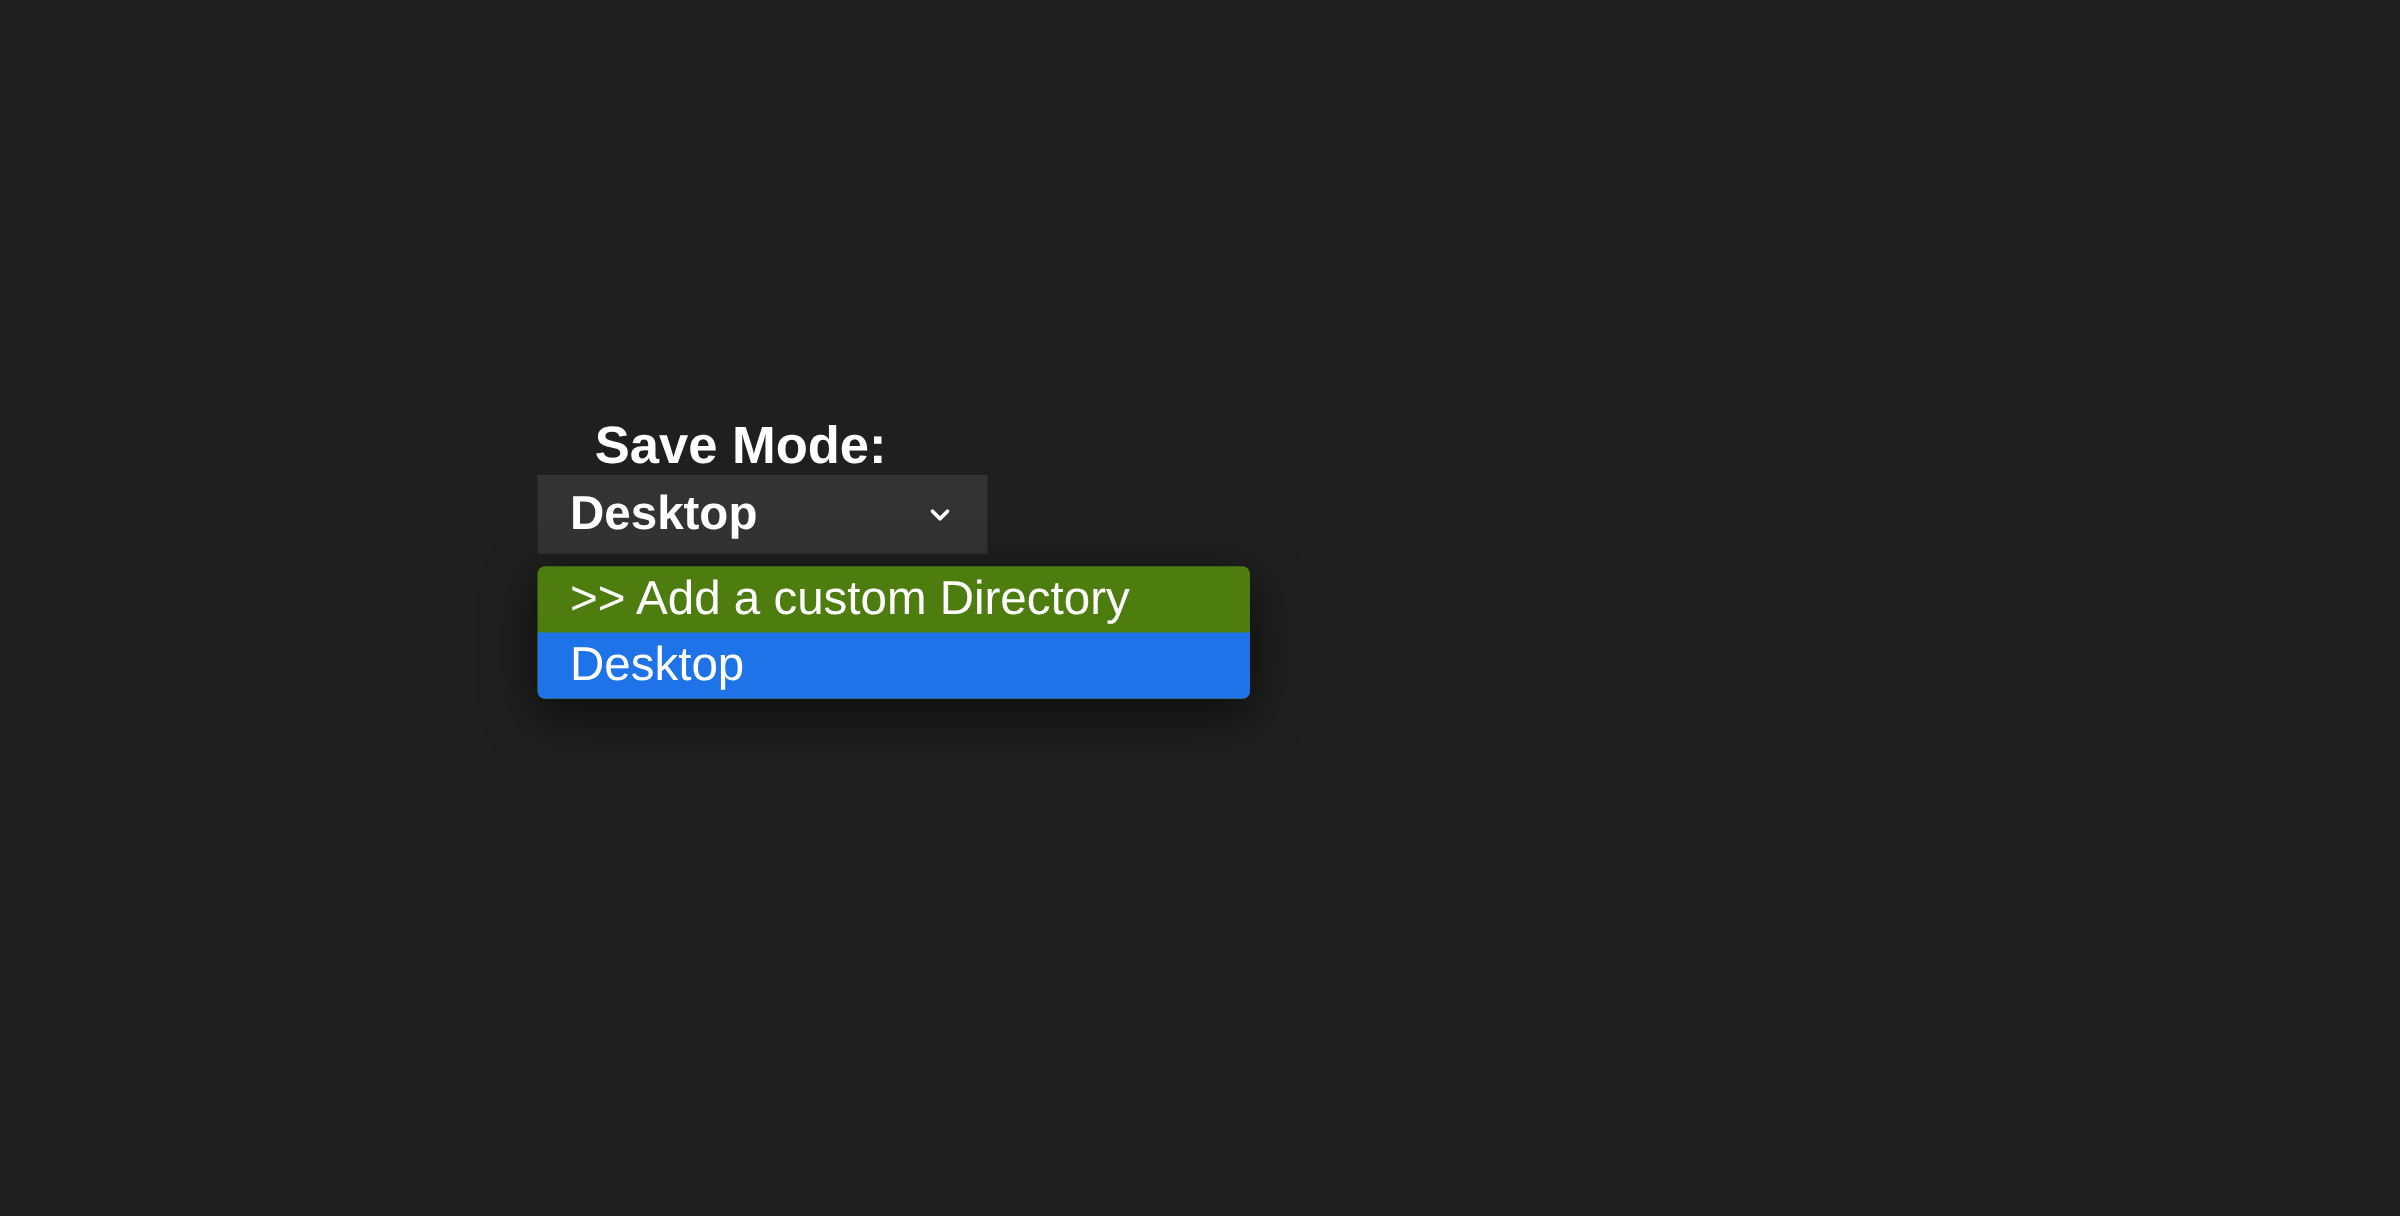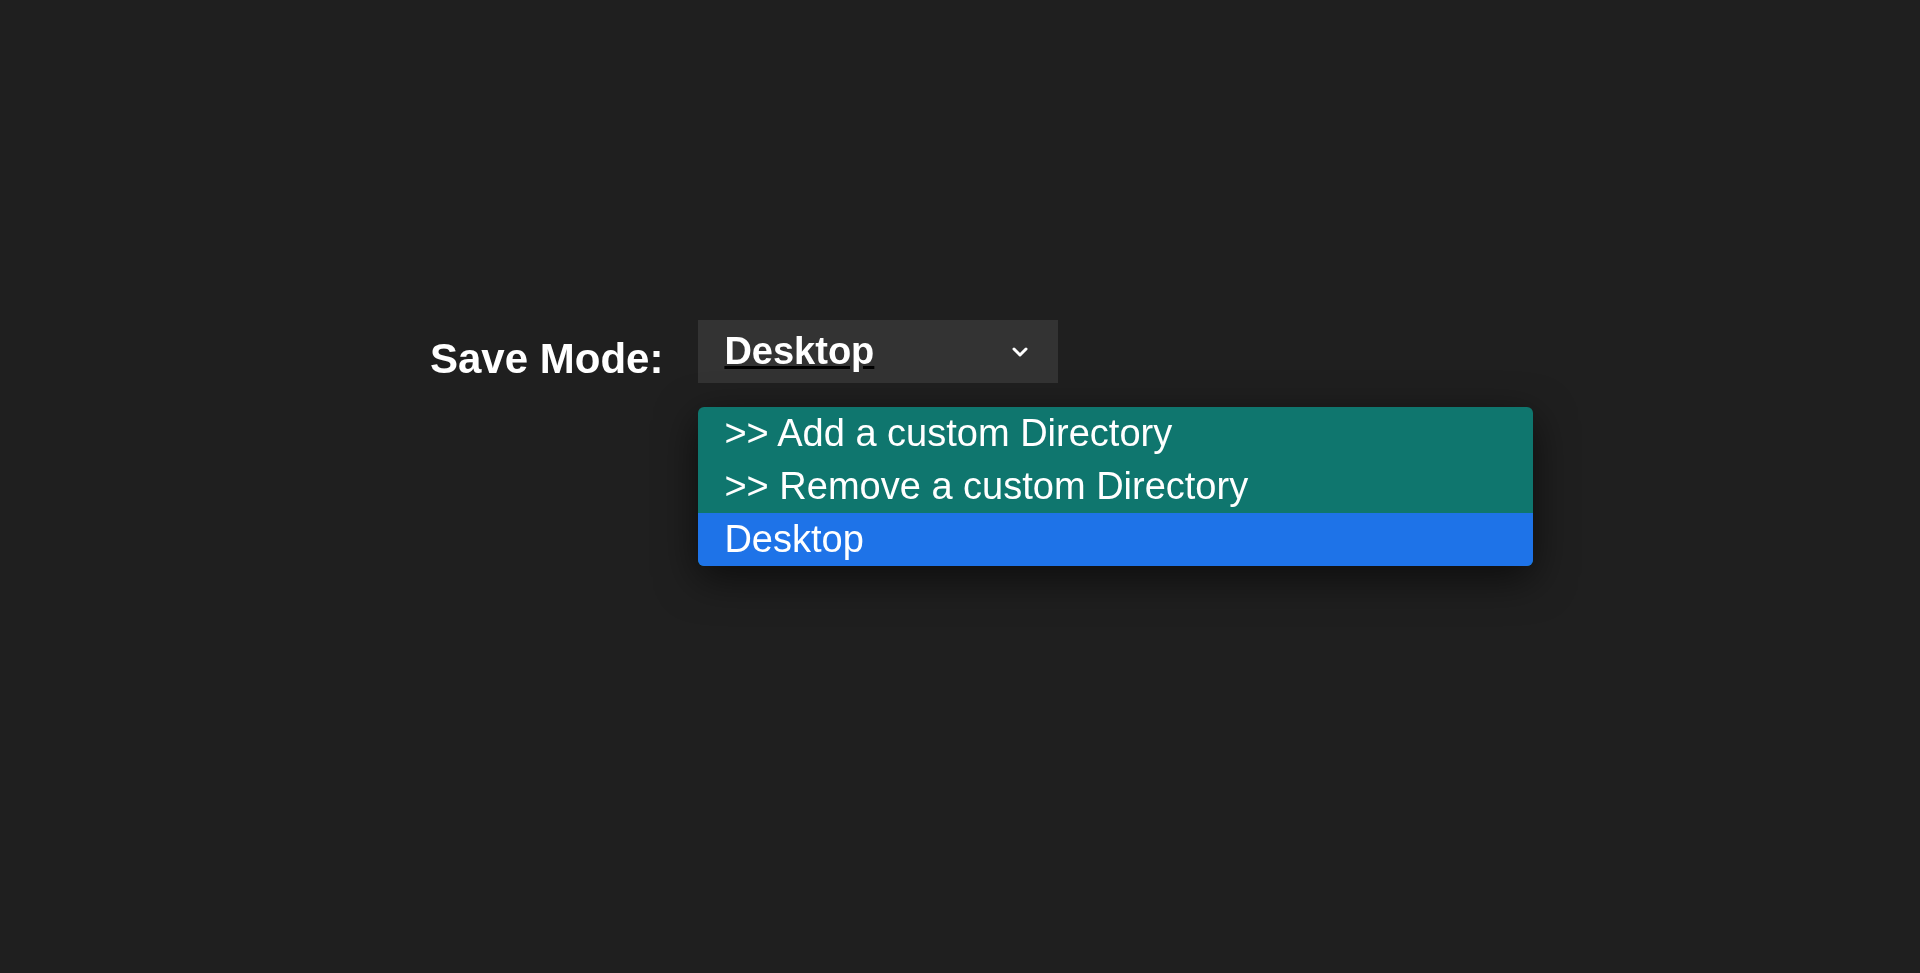--- a/index.html
+++ b/index.html
@@ -15,34 +15,34 @@
       font-family: Arial, Helvetica, sans-serif;
       overflow: hidden;
       position: relative;
     }
     
     .container {
       position: absolute;
       left: 430px;
       top: 320px;
       display: flex;
-      align-items: flex-end;
+      align-items: center;
+      flex-direction: column;
     }
     
     .label {
       color: #ffffff;
       font-size: 42px;
       font-weight: bold;
       margin-right: 35px;
       margin-top: 12px;
     }
     
     .dropdown-wrapper {
       position: relative;
-      text-decoration: underline;
     }
     
     .dropdown-trigger {
       background-color: #333333;
       color: #ffffff;
       font-size: 38px;
       font-weight: bold;
       padding: 10px 26px;
       width: 360px;
       display: flex;
@@ -60,23 +60,23 @@
     
     .chevron svg {
       width: 24px;
       height: 24px;
     }
     
     .dropdown-list {
       position: absolute;
       top: 100%;
       left: 0;
-      margin-top: 24px;
-      background-color: #0f766e;
-      width: 835px;
+      margin-top: 10px;
+      background-color: #4d7c0f;
+      width: 570px;
       border-radius: 6px;
       overflow: hidden;
       box-shadow: 0 12px 40px rgba(0, 0, 0, 0.6);
     }
     
     .dropdown-item {
       color: #ffffff;
       font-size: 38px;
       font-weight: normal;
       padding: 5px 26px;
@@ -99,17 +99,16 @@
       <span>Desktop</span>
       <span class="chevron">
         <svg viewBox="0 0 24 24" fill="none" stroke="#ffffff" stroke-width="3" stroke-linecap="round" stroke-linejoin="round">
           <polyline points="6 9 12 15 18 9"></polyline>
         </svg>
       </span>
     </div>
 
     <div class="dropdown-list">
       <div class="dropdown-item">&gt;&gt; Add a custom Directory</div>
-      <div class="dropdown-item">&gt;&gt; Remove a custom Directory</div>
       <div class="dropdown-item selected">Desktop</div>
     </div>
   </div>
 </div>
 
 </body></html>

